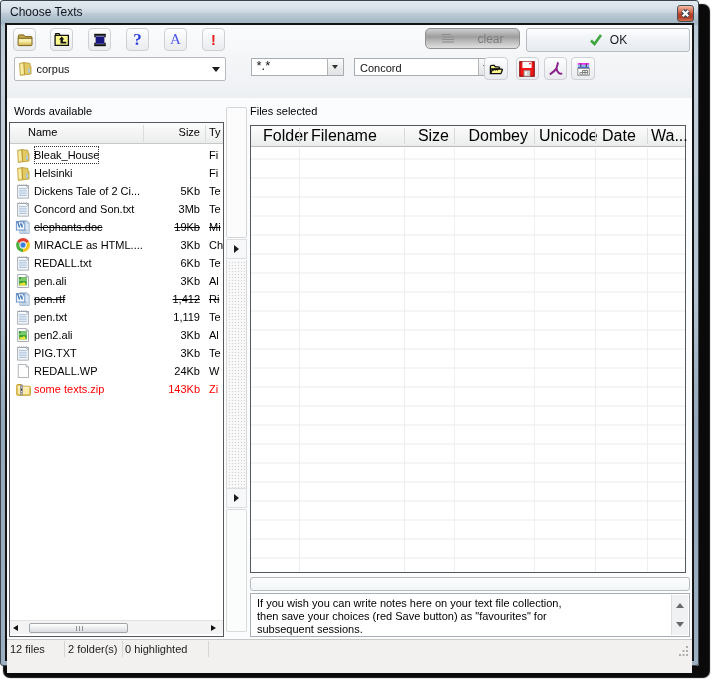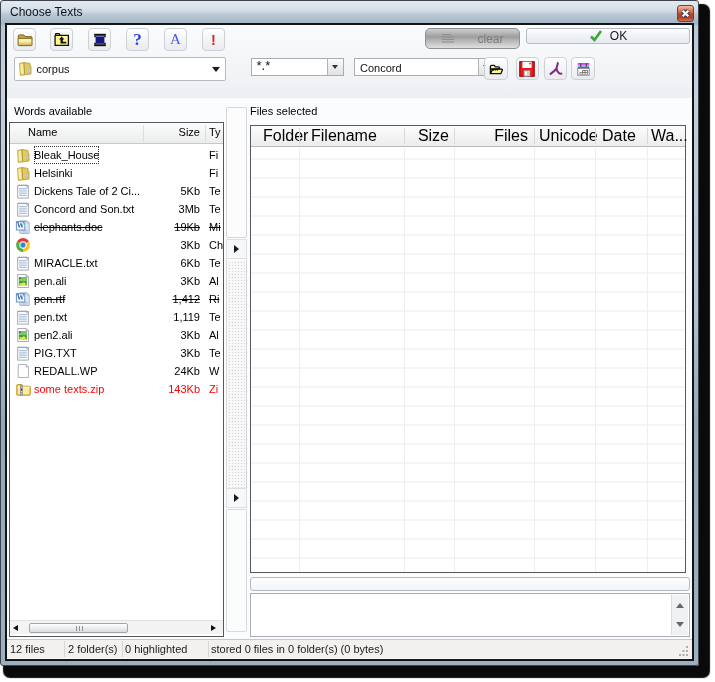--- a/index.html
+++ b/index.html
@@ -10,21 +10,21 @@
 background:linear-gradient(180deg,#f6bca4 0%,#e28f74 20%,#d0603f 45%,#b8432c 52%,#b04029 78%,#d8714f 100%);}
 #client{position:absolute;left:5px;top:23px;width:689px;height:638px;border:2px solid #141414;background:#fbfcfd}
 #tbband{position:absolute;left:7px;top:25px;width:685px;height:73px;background:linear-gradient(180deg,#fafbfc 0%,#f0f2f5 80%,#ecf0f3 100%)}
 .tbtn{position:absolute;top:28px;width:23px;height:23px;border:1px solid #cdd1d5;border-radius:4px;
 background:linear-gradient(180deg,#ffffff 0%,#f4f5f7 45%,#e9ebee 100%);display:flex;align-items:center;justify-content:center}
 .tbtn2{position:absolute;top:57px;width:24px;height:23px;border:1px solid #cdd1d5;border-radius:4px;
 background:linear-gradient(180deg,#ffffff 0%,#f4f5f7 45%,#e9ebee 100%);display:flex;align-items:center;justify-content:center}
 #clear{position:absolute;left:425px;top:28px;width:95px;height:21px;border:1px solid #8e9094;border-radius:5px;
 background:linear-gradient(180deg,#cfcfcf 0%,#9d9d9d 42%,#b3b3b3 58%,#e0e0e0 100%);
 display:flex;align-items:center;justify-content:center;gap:22px;color:#7c7c7c;font-size:12px}
-#ok{position:absolute;left:526px;top:28px;width:164px;height:16px;border:1px solid #b7bcc2;border-radius:3px;
+#ok{position:absolute;left:526px;top:28px;width:164px;height:24px;border:1px solid #b7bcc2;border-radius:3px;
 background:linear-gradient(180deg,#fdfeff 0%,#f0f3f6 45%,#e6ebf0 100%);
 display:flex;align-items:center;justify-content:center;gap:7px;color:#16181c;font-size:12px}
 #combo1{position:absolute;left:13.5px;top:57px;width:212px;height:24px;border:1px solid #b6bac0;border-radius:2px;background:#fff}
 #combo1 .txt{position:absolute;left:22px;top:3px;font-size:11px;color:#111;line-height:17px}
 .cbo{position:absolute;top:58px;height:18px;border:1px solid #a9adb2;background:#fff;font-size:11px;color:#111}
 .cbo .txt{position:absolute;left:5px;top:1.5px;line-height:14px;font-size:11px}
 .cbtn{position:absolute;right:0;top:0;width:15.5px;height:16px;border-left:1px solid #b0b4b8;
 background:linear-gradient(180deg,#fbfbfb 0%,#eceded 50%,#e0e2e4 100%);display:flex;align-items:center;justify-content:center}
 .dn{width:0;height:0;border-left:4px solid transparent;border-right:4px solid transparent;border-top:5px solid #1a1a1a}
 .dnm{width:0;height:0;border-left:3.5px solid transparent;border-right:3.5px solid transparent;border-top:4px solid #333}
@@ -63,21 +63,21 @@
 linear-gradient(180deg,transparent 18px,#e9ebed 18px);
 background-size:1px 100%,1px 100%,1px 100%,1px 100%,1px 100%,1px 100%,100% 19px;
 background-position:48px 0,153px 0,203px 0,282.5px 0,343.5px 0,396px 0,0 -7.5px;
 background-repeat:no-repeat,no-repeat,no-repeat,no-repeat,no-repeat,no-repeat,repeat-y}
 #thin{position:absolute;left:250px;top:577px;width:440px;height:14px;border:1px solid #b4bac0;border-radius:3px;background:linear-gradient(180deg,#fdfdfe,#f2f5f6)}
 #notes{position:absolute;left:250px;top:593px;width:440px;height:44px;border:1px solid #a8aeb4;background:#fff}
 #ntext{position:absolute;left:6px;top:3px;font-size:11px;line-height:13px;color:#000}
 #nscroll{position:absolute;right:1px;top:1px;width:17px;height:40px;background:#eff1f2;border-left:1px solid #dadcde}
 .tri-u{width:0;height:0;border-left:4px solid transparent;border-right:4px solid transparent;border-bottom:5px solid #65696e;position:absolute;left:4px}
 .tri-d{width:0;height:0;border-left:4px solid transparent;border-right:4px solid transparent;border-top:5px solid #65696e;position:absolute;left:4px}
-#status{position:absolute;left:7px;top:639px;width:685px;height:19px;background:#f2f1ef;border-top:1px solid #cac8c6;font-size:11px;color:#1c1c1c}
+#status{position:absolute;left:7px;top:639px;width:685px;height:34px;background:#f2f1ef;border-top:1px solid #cac8c6;font-size:11px;color:#1c1c1c}
 .stx{position:absolute;top:0;line-height:18px}
 .ssep{position:absolute;top:1px;width:1px;height:16px;background:#d8d5d2}
 </style></head><body>
 <div id="win"></div>
 <div id="title">Choose Texts</div>
 <div id="close">
     <svg width="15" height="15" viewBox="0 0 15 15" style="position:absolute;left:0;top:0">
       <path d="M4.6 4.6 L10.4 10.4 M10.4 4.6 L4.6 10.4" stroke="#34435c" stroke-width="4.4" stroke-linecap="butt"></path>
       <path d="M4.7 4.7 L10.3 10.3 M10.3 4.7 L4.7 10.3" stroke="#ffffff" stroke-width="2.2" stroke-linecap="butt"></path>
     </svg>
@@ -266,31 +266,32 @@
       <div class="lrow" style="top:113px">
         <span class="ic"><svg width="16" height="16" viewBox="0 0 16 16">
             <circle cx="8" cy="8" r="6.9" fill="#fff"></circle>
             <path d="M8 8 L2.03 4.55 A6.9 6.9 0 0 1 13.97 4.55 Z" fill="#e23f2f"></path>
             <path d="M8 8 L2.03 4.55 A6.9 6.9 0 0 0 8 14.9 Z" fill="#4caf3f"></path>
             <path d="M8 8 L8 14.9 A6.9 6.9 0 0 0 13.97 4.55 Z" fill="#f4c61d"></path>
             <circle cx="8" cy="8" r="3.7" fill="#fff"></circle>
             <circle cx="8" cy="8" r="3.1" fill="#9cc2ea"></circle>
             <circle cx="8" cy="8" r="2.2" fill="#3a7edb"></circle>
           </svg></span>
+        <span class="nm  " style="">MIRACLE as HTML....</span>
         <span class="sz  ">3Kb</span>
         <span class="tp  ">Ch</span>
       </div>
       <div class="lrow" style="top:131px">
         <span class="ic"><svg width="16" height="16" viewBox="0 0 16 16">
             <rect x="2.7" y="2.5" width="10.6" height="12.6" fill="#fdfdfd" stroke="#9aa2ab" stroke-width="0.9"></rect>
             <path d="M10.6 2.5 l2.7 2.7 v-2.7z" fill="#e6e9ec" stroke="#9aa2ab" stroke-width="0.7"></path>
             <path d="M3.6 2.3 q0.7-1.6 1.4 0 M5.9 2.3 q0.7-1.6 1.4 0 M8.2 2.3 q0.7-1.6 1.4 0 M10.5 2.3 q0.7-1.6 1.4 0" stroke="#8a929b" stroke-width="0.7" fill="none"></path>
             <path d="M4 5.4 h7.8 M4 7.2 h7.8 M4 9 h7.8 M4 10.8 h7.8 M4 12.6 h7.8" stroke="#9fb8d8" stroke-width="0.9"></path>
           </svg></span>
-        <span class="nm  " style="">MIRACLE.txt</span>
+        <span class="nm  " style="">REDALL.txt</span>
         <span class="sz  ">6Kb</span>
         <span class="tp  ">Te</span>
       </div>
       <div class="lrow" style="top:149px">
         <span class="ic"><svg width="16" height="16" viewBox="0 0 16 16">
             <path d="M2.7 1.5 h8.3 l2.5 2.5 v10.5 h-10.8z" fill="#fff" stroke="#a0a5ab" stroke-width="0.9"></path>
             <path d="M11 1.5 v2.5 h2.5z" fill="#e8e8e8" stroke="#a0a5ab" stroke-width="0.7"></path>
             <rect x="3.9" y="4.2" width="7.9" height="8.2" fill="#2f9e2f"></rect>
             <path d="M3.9 4.2 h7.9 v4 h-7.9z" fill="#7cc86e"></path>
             <path d="M4.6 9.4 q1.6 1.6 3 0.4 t3 0.6 v2 h-6z" fill="#f0e53a"></path>
@@ -388,45 +389,45 @@
 <div class="spbtn" style="top:488px">
     <div style="width:0;height:0;border-top:4px solid transparent;border-bottom:4px solid transparent;border-left:5px solid #1a1a1a"></div>
   </div>
 <div id="sp-bot"></div>
 
 <div id="grid">
 <div id="ghead">
 <span class="ghx" style="left:12px">Folder</span>
 <span class="ghx" style="left:60px">Filename</span>
 <span class="ghx" style="left:153px;width:45px;text-align:right">Size</span>
-<span class="ghx" style="left:203px;width:74px;text-align:right">Files</span>
+<span class="ghx" style="left:203px;width:74px;text-align:right">Dombey</span>
 <span class="ghx" style="left:288px">Unicode</span>
 <span class="ghx" style="left:351px">Date</span>
 <span class="ghx" style="left:400px">Wa...</span>
 <div class="gsep" style="left:48px"></div>
       <div class="gsep" style="left:153px"></div>
       <div class="gsep" style="left:203px"></div>
       <div class="gsep" style="left:282.5px"></div>
       <div class="gsep" style="left:343.5px"></div>
       <div class="gsep" style="left:396px"></div>
 </div>
 <div id="gbody"></div>
 </div>
 <div id="thin"></div>
 <div id="notes">
+<div id="ntext">If you wish you can write notes here on your text file collection,<br>then save your choices (red Save button) as "favourites" for<br>subsequent sessions.</div>
 <div id="nscroll">
       <div class="tri-u" style="top:8px"></div>
       <div class="tri-d" style="top:27px"></div>
     </div>
 </div>
 <div id="status">
 <span class="stx" style="left:3px">12 files</span>
 <span class="stx" style="left:61px">2 folder(s)</span>
 <span class="stx" style="left:118px">0 highlighted</span>
-<span class="stx" style="left:204px">stored 0 files in 0 folder(s) (0 bytes)</span>
 <div class="ssep" style="left:57px"></div>
     <div class="ssep" style="left:115px"></div>
     <div class="ssep" style="left:201px"></div>
 <svg width="10" height="10" viewBox="0 0 10 10" style="position:absolute;right:3px;top:6px">
       <g fill="#b0aeac">
         <rect x="7" y="0" width="2" height="2"></rect>
         <rect x="7" y="4" width="2" height="2"></rect>
         <rect x="7" y="8" width="2" height="2"></rect>
         <rect x="3.5" y="4" width="2" height="2"></rect>
         <rect x="3.5" y="8" width="2" height="2"></rect>

